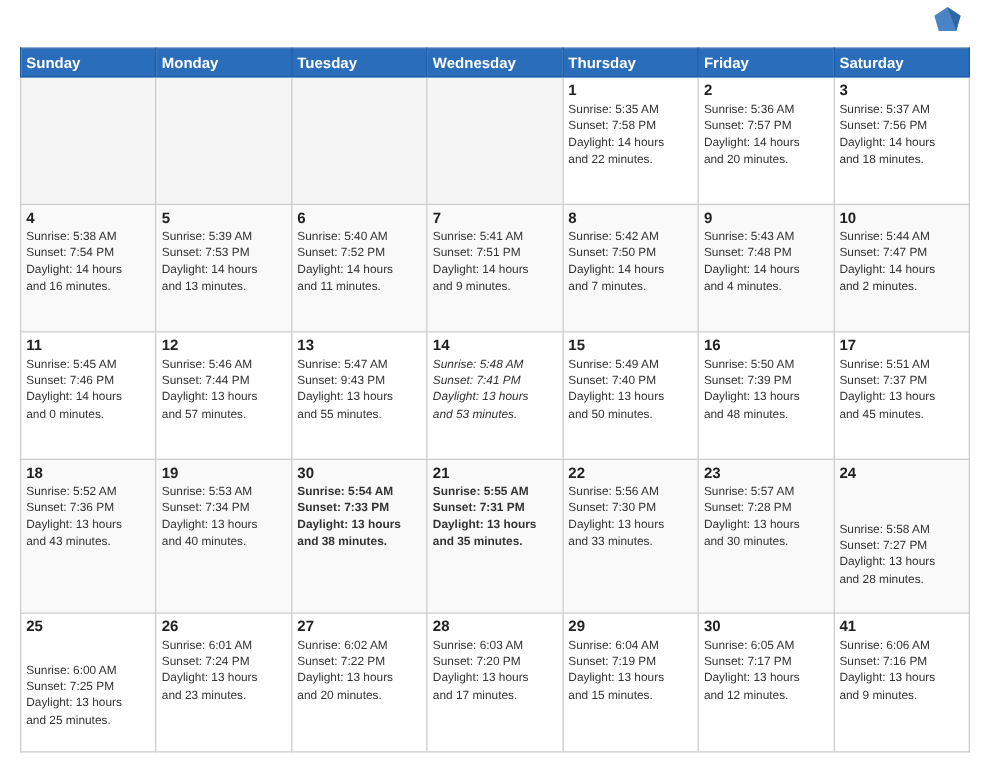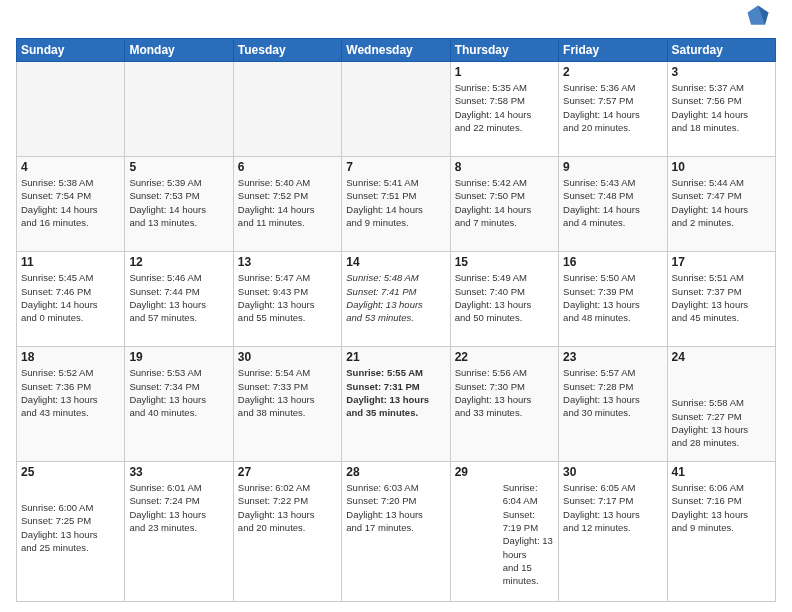--- a/index.html
+++ b/index.html
@@ -263,21 +263,21 @@
           </td>
           <td>
             <span class="day-number">19</span>
             <div class="day-info" style="white-space: pre-line;">Sunrise: 5:53 AM
 Sunset: 7:34 PM
 Daylight: 13 hours
 and 40 minutes.</div>
           </td>
           <td>
             <span class="day-number">30</span>
-            <div class="day-info" style="white-space: pre-line;">Sunrise: 5:54 AM
+            <div class="day-info" style="white-space: pre-line; font-weight: bold;">Sunrise: 5:54 AM
 Sunset: 7:33 PM
 Daylight: 13 hours
 and 38 minutes.</div>
           </td>
           <td>
             <span class="day-number">21</span>
             <div class="day-info" style="white-space: pre-line; font-weight: bold;">Sunrise: 5:55 AM
 Sunset: 7:31 PM
 Daylight: 13 hours
 and 35 minutes.</div>
@@ -306,21 +306,21 @@
         </tr>
         <tr>
           <td>
             <span class="day-number">25</span>
             <div class="day-info" style="white-space: pre-line; margin-top: 22px;">Sunrise: 6:00 AM
 Sunset: 7:25 PM
 Daylight: 13 hours
 and 25 minutes.</div>
           </td>
           <td>
-            <span class="day-number">33</span>
+            <span class="day-number">26</span>
             <div class="day-info" style="white-space: pre-line;">Sunrise: 6:01 AM
 Sunset: 7:24 PM
 Daylight: 13 hours
 and 23 minutes.</div>
           </td>
           <td>
             <span class="day-number">27</span>
             <div class="day-info" style="white-space: pre-line;">Sunrise: 6:02 AM
 Sunset: 7:22 PM
 Daylight: 13 hours
@@ -328,21 +328,21 @@
           </td>
           <td>
             <span class="day-number">28</span>
             <div class="day-info" style="white-space: pre-line;">Sunrise: 6:03 AM
 Sunset: 7:20 PM
 Daylight: 13 hours
 and 17 minutes.</div>
           </td>
           <td>
             <span class="day-number">29</span>
-            <div class="day-info" style="white-space: pre-line; margin-left: 48px;">Sunrise: 6:04 AM
+            <div class="day-info" style="white-space: pre-line;">Sunrise: 6:04 AM
 Sunset: 7:19 PM
 Daylight: 13 hours
 and 15 minutes.</div>
           </td>
           <td>
             <span class="day-number">30</span>
             <div class="day-info" style="white-space: pre-line;">Sunrise: 6:05 AM
 Sunset: 7:17 PM
 Daylight: 13 hours
 and 12 minutes.</div>

